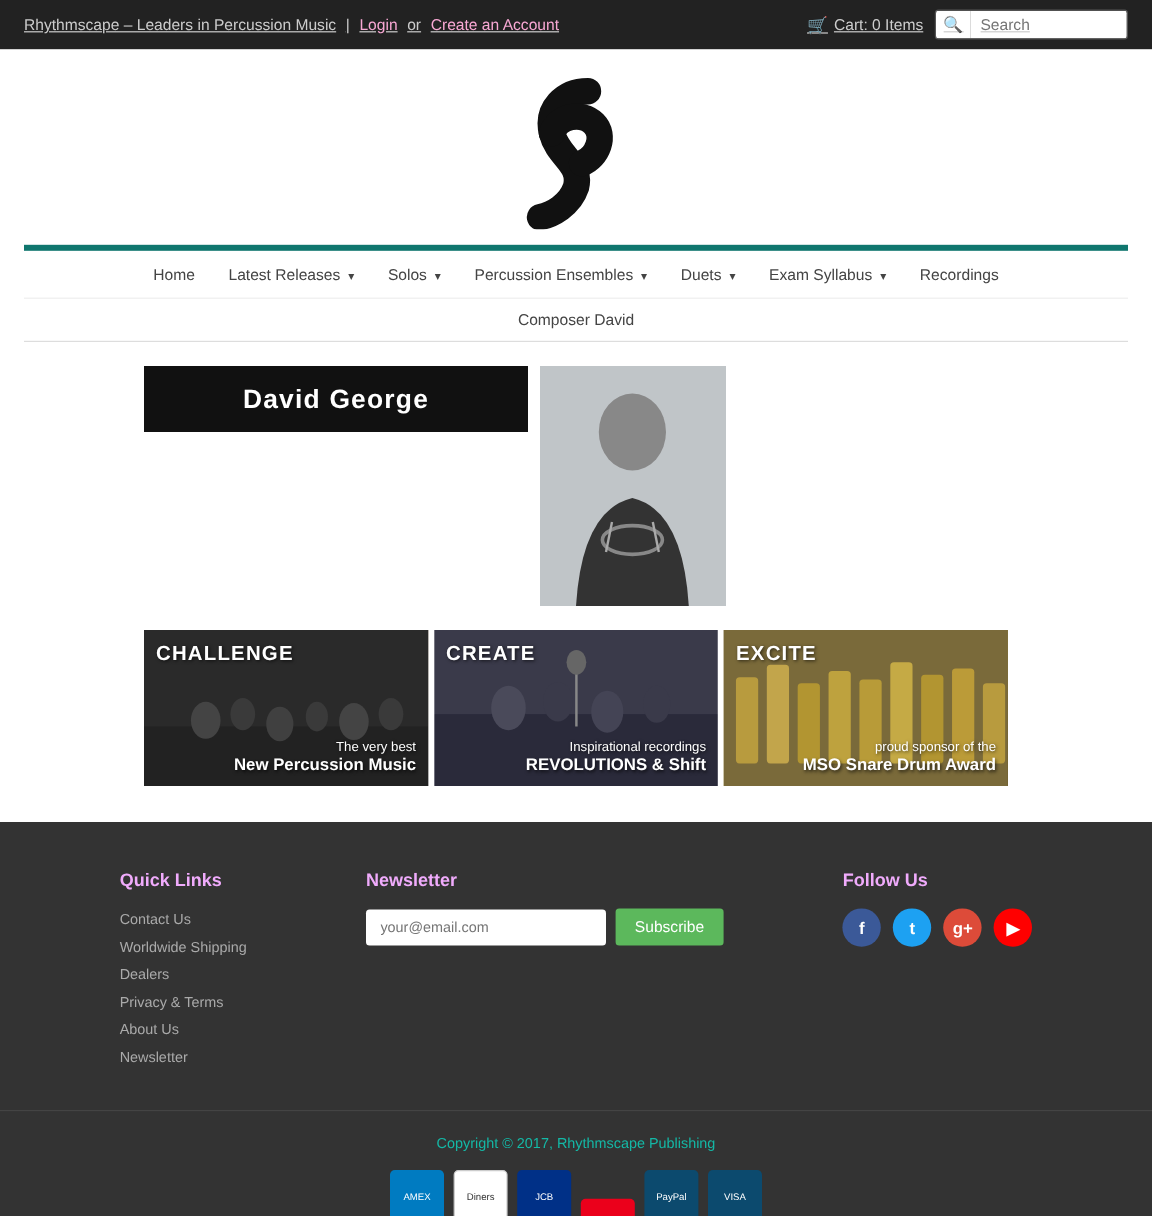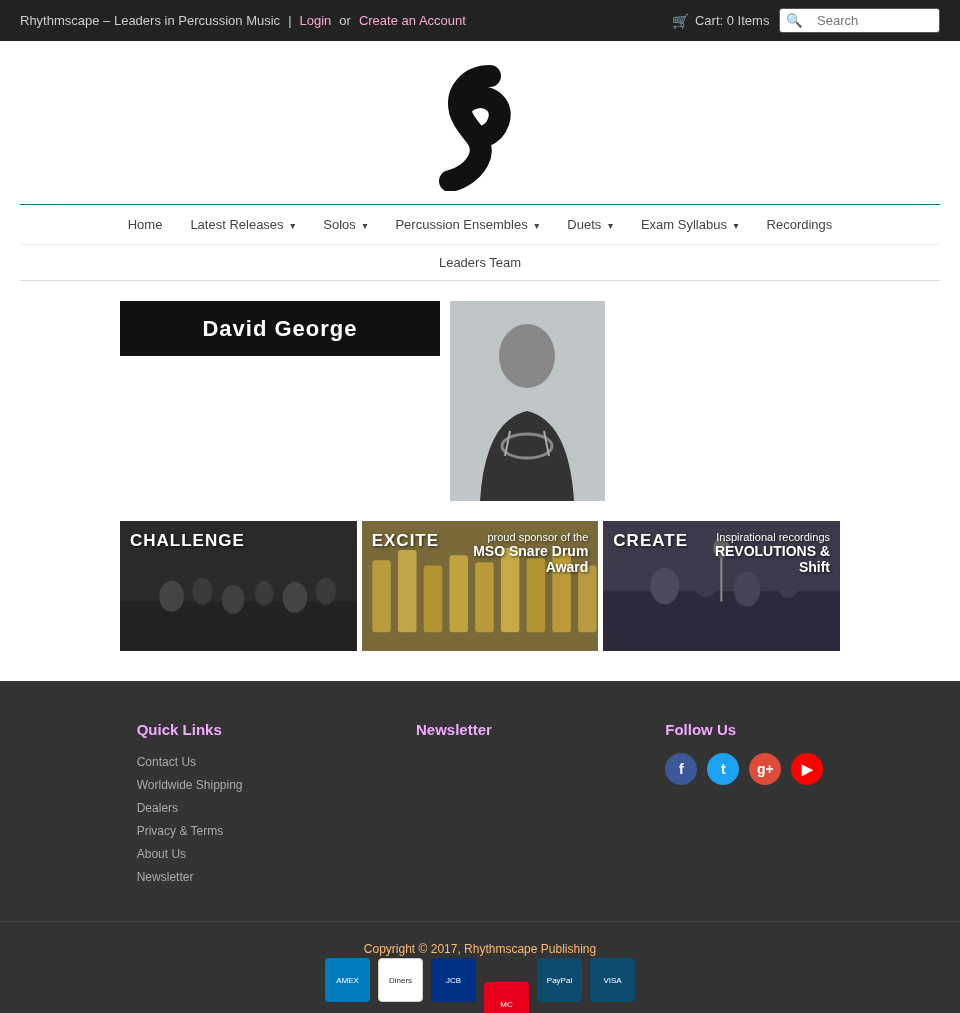--- a/index.html
+++ b/index.html
@@ -7,20 +7,21 @@
 
     
     .top-bar {
       background: #222;
       color: #ccc;
       padding: 8px 20px;
       display: flex;
       align-items: center;
       justify-content: space-between;
       font-size: 13px;
+      text-decoration: underline;
     }
     .top-bar-left { display: flex; align-items: center; gap: 8px; color: #ccc; }
     .top-bar-left a { color: #f9a8d4; text-decoration: none; }
     .top-bar-right { display: flex; align-items: center; gap: 10px; }
     .cart-link { color: #ccc; text-decoration: none; font-size: 13px; display: flex; align-items: center; gap: 5px; }
     .cart-icon { font-size: 14px; }
     .search-form { display: flex; align-items: center; border: 1px solid #555; border-radius: 3px; overflow: hidden; }
     .search-form input {
       background: #fff;
       border: none;
@@ -39,21 +40,21 @@
 
     
     .logo-area {
       text-align: center;
       padding: 20px 0 10px;
     }
     .logo-svg { width: 140px; height: 130px; }
 
     
     .nav-container {
-      border-top: 1px solid #0f766e;
+      border-top: 5px solid #0f766e;
       border-bottom: 1px solid #ddd;
       margin: 0 20px;
     }
     .nav-main {
       display: flex;
       justify-content: center;
       align-items: center;
       gap: 0;
       list-style: none;
       padding: 0;
@@ -126,21 +127,21 @@
       flex: 1;
       height: 130px;
       position: relative;
       overflow: hidden;
       background: #555;
     }
     .feature-banner-overlay {
       position: absolute;
       top: 0; left: 0; right: 0; bottom: 0;
       display: flex;
-      flex-direction: row;
+      flex-direction: column;
       justify-content: space-between;
       padding: 10px;
     }
     .feature-banner-title {
       color: #fff;
       font-size: 17px;
       font-weight: bold;
       text-shadow: 1px 1px 3px rgba(0,0,0,0.7);
       letter-spacing: 1px;
     }
@@ -219,21 +220,21 @@
     .social-twitter { background: #1da1f2; }
     .social-google { background: #dd4b39; }
     .social-youtube { background: #ff0000; }
 
     
     .footer-bottom {
       border-top: 1px solid #444;
       padding: 20px;
       text-align: center;
     }
-    .footer-bottom p { color: #fdba74; font-size: 12px; margin-bottom: 2px; }
+    .footer-bottom p { color: #14b8a6; font-size: 12px; margin-bottom: 15px; }
     .payment-icons { display: flex; justify-content: center; gap: 8px; }
     .payment-icon {
       width: 45px; height: 44px;
       border-radius: 4px;
       display: flex; align-items: center; justify-content: center;
       font-size: 8px; font-weight: normal;
       color: #fff;
     }
     .pay-amex { background: #007BC1; color: #fff; }
     .pay-diners { background: #fff; border: 1px solid #ccc; color: #333; }
@@ -296,21 +297,21 @@
     </li>
     <li>
       <a href="#">Exam Syllabus <span class="caret">▾</span></a>
     </li>
     <li>
       <a href="#">Recordings</a>
     </li>
   </ul>
   <ul class="nav-sub">
     <li>
-      <a href="#">Leaders Team</a>
+      <a href="#">Composer David</a>
     </li>
   </ul>
 </nav>
 
 <div class="hero">
   <div style="display:flex; flex-direction:column; justify-content:center;">
     <div class="hero-banner">
       <span>David George</span>
     </div>
   </div>
@@ -338,20 +339,45 @@
       <rect x="0" y="80" width="230" height="50" fill="#1a1a1a" opacity="0.5"></rect>
       <ellipse cx="50" cy="75" rx="12" ry="15" fill="#444"></ellipse>
       <ellipse cx="80" cy="70" rx="10" ry="13" fill="#3a3a3a"></ellipse>
       <ellipse cx="110" cy="78" rx="11" ry="14" fill="#404040"></ellipse>
       <ellipse cx="140" cy="72" rx="9" ry="12" fill="#3a3a3a"></ellipse>
       <ellipse cx="170" cy="76" rx="12" ry="15" fill="#444"></ellipse>
       <ellipse cx="200" cy="70" rx="10" ry="13" fill="#3a3a3a"></ellipse>
     </svg>
     <div class="feature-banner-overlay">
       <span class="feature-banner-title">CHALLENGE</span>
+      <div class="feature-banner-sub">
+        <span>The very best</span>
+        <span class="big">New Percussion Music</span>
+      </div>
+    </div>
+  </div>
+
+  <div class="feature-banner banner-create">
+    <svg style="position:absolute;top:0;left:0;width:100%;height:100%" viewBox="0 0 230 130" preserveAspectRatio="xMidYMid slice" xmlns="http://www.w3.org/2000/svg">
+      <rect width="230" height="130" fill="#3a3a4a"></rect>
+      <rect x="0" y="70" width="230" height="60" fill="#1a1a2a" opacity="0.5"></rect>
+      <ellipse cx="60" cy="65" rx="14" ry="18" fill="#4a4a5a"></ellipse>
+      <ellipse cx="100" cy="60" rx="12" ry="16" fill="#3a3a4a"></ellipse>
+      <ellipse cx="140" cy="68" rx="13" ry="17" fill="#444455"></ellipse>
+      <ellipse cx="180" cy="62" rx="11" ry="15" fill="#3a3a4a"></ellipse>
+
+      <line x1="115" y1="30" x2="115" y2="80" stroke="#888" stroke-width="2"></line>
+      <ellipse cx="115" cy="28" rx="8" ry="10" fill="#666"></ellipse>
+    </svg>
+    <div class="feature-banner-overlay">
+      <span class="feature-banner-title">CREATE</span>
+      <div class="feature-banner-sub">
+        <span>Inspirational recordings</span>
+        <span class="big">REVOLUTIONS &amp; Shift</span>
+      </div>
     </div>
   </div>
 
   <div class="feature-banner banner-excite">
     <svg style="position:absolute;top:0;left:0;width:100%;height:100%" viewBox="0 0 230 130" preserveAspectRatio="xMidYMid slice" xmlns="http://www.w3.org/2000/svg">
       <rect width="230" height="130" fill="#7a6a3a"></rect>
 
       <rect x="10" y="40" width="18" height="70" rx="3" fill="#c8a840" opacity="0.8"></rect>
       <rect x="35" y="30" width="18" height="80" rx="3" fill="#d4b450" opacity="0.8"></rect>
       <rect x="60" y="45" width="18" height="65" rx="3" fill="#c0a030" opacity="0.8"></rect>
@@ -363,60 +389,43 @@
       <rect x="210" y="45" width="18" height="65" rx="3" fill="#c8a840" opacity="0.8"></rect>
     </svg>
     <div class="feature-banner-overlay">
       <span class="feature-banner-title">EXCITE</span>
       <div class="feature-banner-sub">
         <span>proud sponsor of the</span>
         <span class="big">MSO Snare Drum Award</span>
       </div>
     </div>
   </div>
-
-  <div class="feature-banner banner-create">
-    <svg style="position:absolute;top:0;left:0;width:100%;height:100%" viewBox="0 0 230 130" preserveAspectRatio="xMidYMid slice" xmlns="http://www.w3.org/2000/svg">
-      <rect width="230" height="130" fill="#3a3a4a"></rect>
-      <rect x="0" y="70" width="230" height="60" fill="#1a1a2a" opacity="0.5"></rect>
-      <ellipse cx="60" cy="65" rx="14" ry="18" fill="#4a4a5a"></ellipse>
-      <ellipse cx="100" cy="60" rx="12" ry="16" fill="#3a3a4a"></ellipse>
-      <ellipse cx="140" cy="68" rx="13" ry="17" fill="#444455"></ellipse>
-      <ellipse cx="180" cy="62" rx="11" ry="15" fill="#3a3a4a"></ellipse>
-
-      <line x1="115" y1="30" x2="115" y2="80" stroke="#888" stroke-width="2"></line>
-      <ellipse cx="115" cy="28" rx="8" ry="10" fill="#666"></ellipse>
-    </svg>
-    <div class="feature-banner-overlay">
-      <span class="feature-banner-title">CREATE</span>
-      <div class="feature-banner-sub">
-        <span>Inspirational recordings</span>
-        <span class="big">REVOLUTIONS &amp; Shift</span>
-      </div>
-    </div>
-  </div>
 </div>
 
 <footer class="footer">
   <div class="footer-inner">
 
     <div class="footer-col">
       <h4>Quick Links</h4>
       <ul>
         <li><a href="#">Contact Us</a></li>
         <li><a href="#">Worldwide Shipping</a></li>
         <li><a href="#">Dealers</a></li>
         <li><a href="#">Privacy &amp; Terms</a></li>
         <li><a href="#">About Us</a></li>
         <li><a href="#">Newsletter</a></li>
       </ul>
     </div>
 
     <div class="footer-col">
       <h4>Newsletter</h4>
+      <div class="newsletter-form">
+        <input type="email" class="newsletter-input" placeholder="your@email.com" style="">
+        <button class="newsletter-btn">Subscribe</button>
+      </div>
     </div>
 
     <div class="footer-col">
       <h4>Follow Us</h4>
       <div class="social-icons">
         <a href="#" class="social-icon social-facebook">f</a>
         <a href="#" class="social-icon social-twitter">t</a>
         <a href="#" class="social-icon social-google">g+</a>
         <a href="#" class="social-icon social-youtube">▶</a>
       </div>

